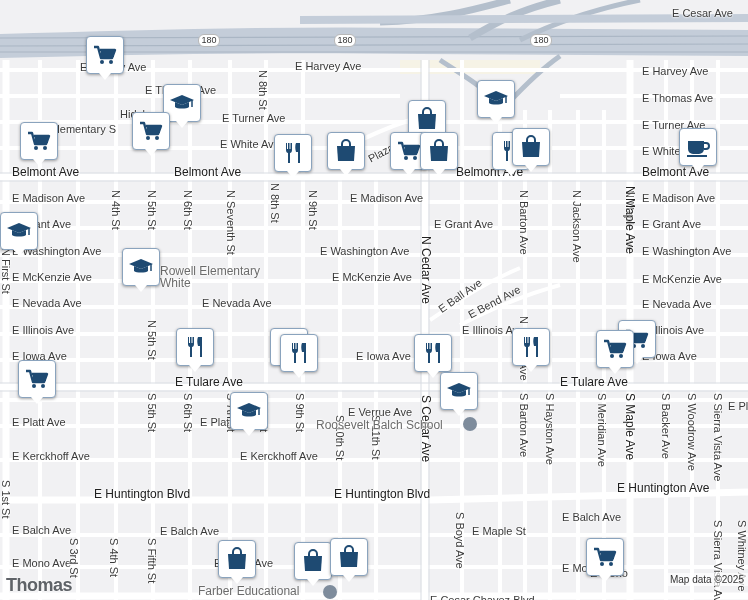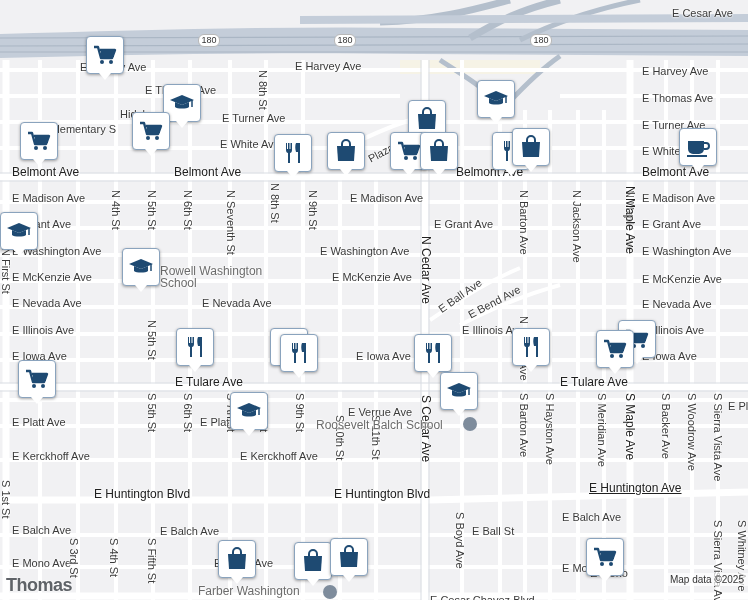--- a/index.html
+++ b/index.html
@@ -153,35 +153,35 @@
       <div class="lbl" style="left: 642px; top: 350px;">E Iowa Ave</div>
       <div class="lbl" style="left: 348px; top: 406px;">E Verrue Ave</div>
       <div class="lbl" style="left: 12px; top: 416px;">E Platt Ave</div>
       <div class="lbl" style="left: 200px; top: 416px;">E Platt Ave</div>
       <div class="lbl" style="left: 728px; top: 400px;">E Pl</div>
       <div class="lbl" style="left: 12px; top: 450px;">E Kerckhoff Ave</div>
       <div class="lbl" style="left: 240px; top: 450px;">E Kerckhoff Ave</div>
       <div class="lbl" style="left: 12px; top: 524px;">E Balch Ave</div>
       <div class="lbl" style="left: 160px; top: 525px;">E Balch Ave</div>
       <div class="lbl" style="left: 562px; top: 511px;">E Balch Ave</div>
-      <div class="lbl" style="left: 472px; top: 525px;">E Ball St</div>
+      <div class="lbl" style="left: 472px; top: 525px;">E Maple St</div>
       <div class="lbl" style="left: 12px; top: 557px;">E Mono Ave</div>
       <div class="lbl" style="left: 214px; top: 557px;">E Mono Ave</div>
       <div class="lbl" style="left: 562px; top: 562px;">E Mono Ave</div>
     </div>
   <div id="major-labels">
       <div class="lbl major" style="left: 12px; top: 166px;">Belmont Ave</div>
       <div class="lbl major" style="left: 174px; top: 166px;">Belmont Ave</div>
       <div class="lbl major" style="left: 456px; top: 166px;">Belmont Ave</div>
       <div class="lbl major" style="left: 642px; top: 166px;">Belmont Ave</div>
       <div class="lbl major" style="left: 175px; top: 376px;">E Tulare Ave</div>
       <div class="lbl major" style="left: 560px; top: 376px;">E Tulare Ave</div>
       <div class="lbl major" style="left: 94px; top: 488px;">E Huntington Blvd</div>
       <div class="lbl major" style="left: 334px; top: 488px;">E Huntington Blvd</div>
-      <div class="lbl major" style="left: 589px; top: 482px; text-decoration: underline;">E Huntington Ave</div>
+      <div class="lbl major" style="left: 617px; top: 482px;">E Huntington Ave</div>
     </div>
   <div id="v-labels">
       <div class="lbl vert" style="left: 122px; top: 190px;">N 4th St</div>
       <div class="lbl vert" style="left: 158px; top: 190px;">N 5th St</div>
       <div class="lbl vert" style="left: 194px; top: 190px;">N 6th St</div>
       <div class="lbl vert" style="left: 237px; top: 190px;">N Seventh St</div>
       <div class="lbl vert" style="left: 269px; top: 70px;">N 8th St</div>
       <div class="lbl vert" style="left: 281px; top: 183px;">N 8th St</div>
       <div class="lbl vert" style="left: 319px; top: 190px;">N 9th St</div>
       <div class="lbl vert" style="left: 158px; top: 320px;">N 5th St</div>
@@ -223,25 +223,25 @@
       <div class="lbl" style="left: 366px; top: 154px; transform: rotate(-28deg); transform-origin: left top;">Plaza D</div>
     </div>
   <div id="partial-labels">
       <div class="lbl" style="left: 120px; top: 108px;">Hidel</div>
       <div class="lbl" style="left: 50px; top: 123px;">Elementary S</div>
       <div class="lbl" style="left: 430px; top: 594px;">E Cesar Chavez Blvd</div>
       <div class="lbl" style="left: 590px; top: 567px;">E Mono</div>
     </div>
 
   <div class="lbl poi" style="left:160px;top:265px;">
-    <div>Rowell Washington</div>
-    <div>School</div>
+    <div>Rowell Elementary</div>
+    <div>White</div>
   </div>
   <div class="lbl poi" style="left:316px;top:419px;">Roosevelt Balch School</div>
-  <div class="lbl poi" style="left:198px;top:585px;">Farber Washington</div>
+  <div class="lbl poi" style="left:198px;top:585px;">Farber Educational</div>
 
   <div id="markers">
       <div class="pin" style="left: 86px; top: 36px;">
         <svg viewBox="0 0 28 28">
           <path d="M3 6h4l3 11h11l3-8H9" fill="none" stroke="#1e4a72" stroke-width="2.4" stroke-linejoin="round"></path>
           <rect x="10" y="9" width="13" height="7" fill="#1e4a72"></rect>
           <circle cx="11" cy="21" r="2" fill="#1e4a72"></circle>
           <circle cx="20" cy="21" r="2" fill="#1e4a72"></circle>
         </svg>
       </div>

